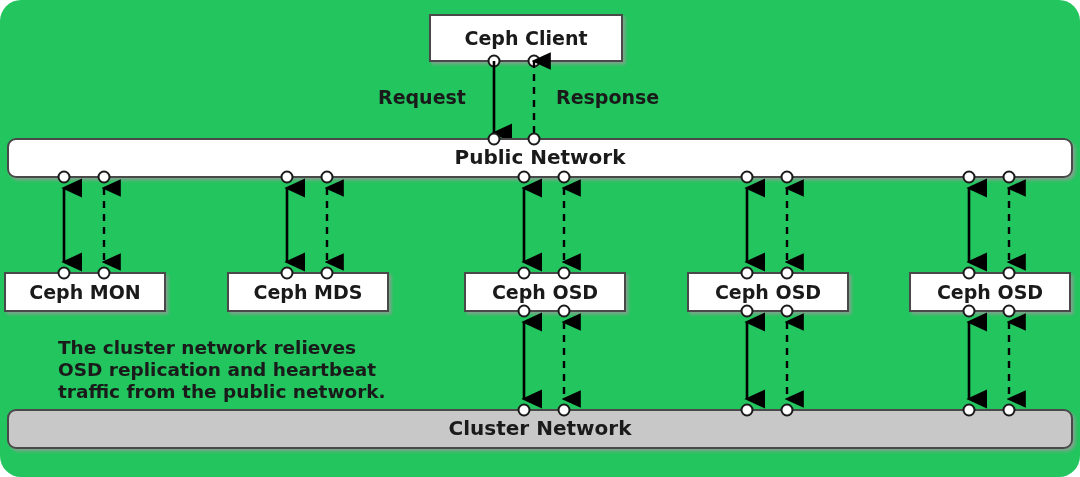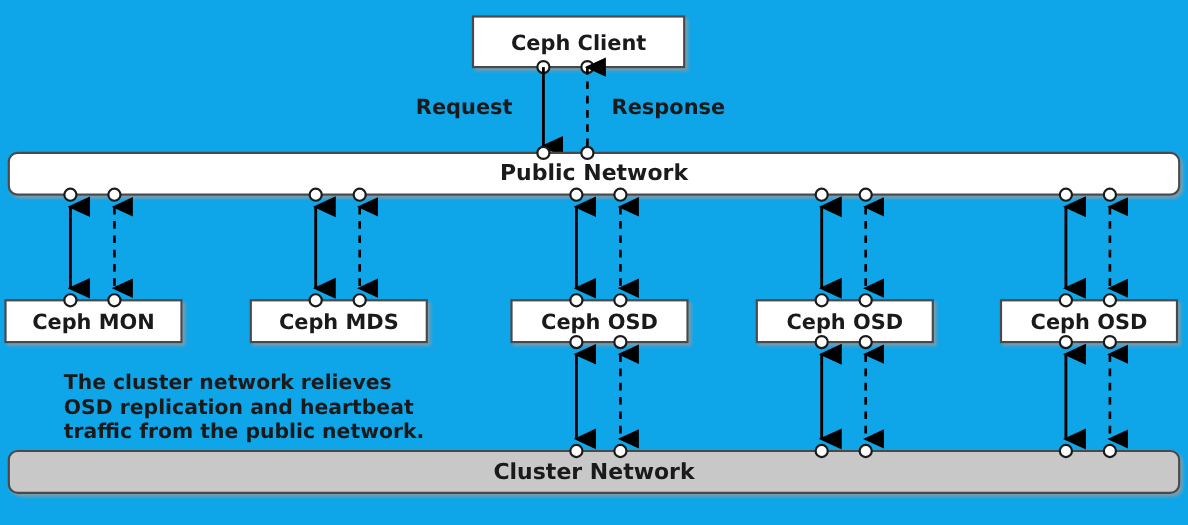--- a/index.html
+++ b/index.html
@@ -8,22 +8,23 @@
     padding: 0;
     background: #ffffff;
   }
   body {
     font-family: "DejaVu Sans", sans-serif;
   }
   #diagram-root {
     position: relative;
     width: 1080px;
     height: 477px;
-    background: #0ea5e9;
+    background: #22c55e;
     overflow: hidden;
+    border-radius: 21px;
   }
   #diagram-svg {
     position: absolute;
     left: 0;
     top: 0;
     width: 1080px;
     height: 477px;
     display: block;
   }
   .node-label {

